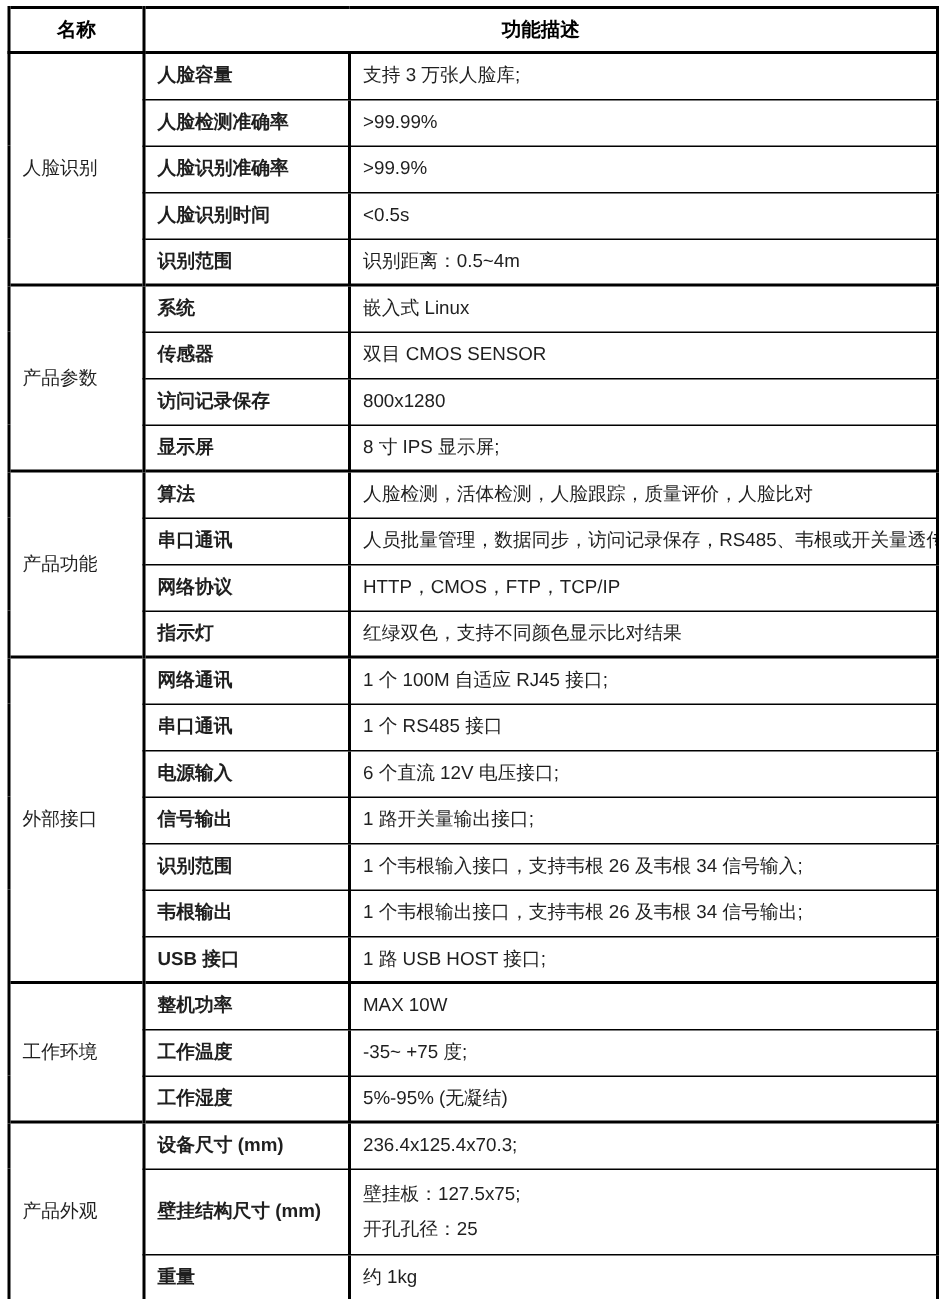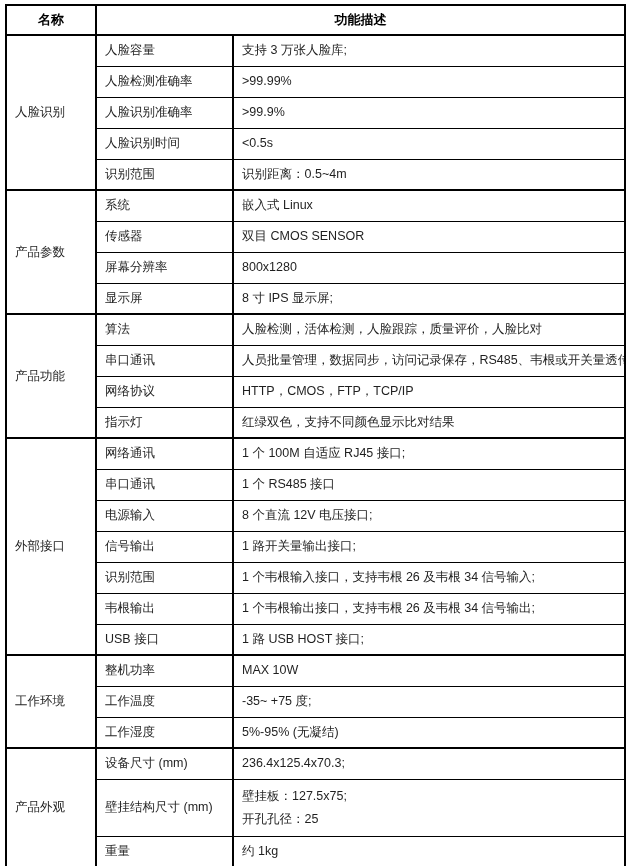--- a/index.html
+++ b/index.html
@@ -48,21 +48,21 @@
     border-bottom-width: 2px;
     color: #000000;
   }
   tbody tr { height: 31px; }
   tbody tr.tall { height: 57px; }
   tr.group-start td { border-top-width: 2px; }
   td.group-cell {
     text-align: left;
     padding: 2px 2px;
   }
-  td.label-cell { text-align: left; }
+  td.label-cell { text-align: left; font-weight: bold; }
   td.value-cell {
     text-align: left;
     line-height: 23px;
   }
 </style>
 </head>
 <body>
 
 <div class="page">
   <table class="spec-table">
@@ -103,21 +103,21 @@
         <tr class="group-start">
           <td class="group-cell" rowspan="4">产品参数</td>
           <td class="label-cell">系统</td>
           <td class="value-cell">嵌入式 Linux</td>
         </tr>
         <tr>
           <td class="label-cell">传感器</td>
           <td class="value-cell">双目 CMOS SENSOR</td>
         </tr>
         <tr>
-          <td class="label-cell">屏幕分辨率</td>
+          <td class="label-cell">访问记录保存</td>
           <td class="value-cell">800x1280</td>
         </tr>
         <tr>
           <td class="label-cell">显示屏</td>
           <td class="value-cell">8 寸 IPS 显示屏;</td>
         </tr>
         <tr class="group-start">
           <td class="group-cell" rowspan="4">产品功能</td>
           <td class="label-cell">算法</td>
           <td class="value-cell">人脸检测，活体检测，人脸跟踪，质量评价，人脸比对</td>
@@ -138,21 +138,21 @@
           <td class="group-cell" rowspan="7">外部接口</td>
           <td class="label-cell">网络通讯</td>
           <td class="value-cell">1 个 100M 自适应 RJ45 接口;</td>
         </tr>
         <tr>
           <td class="label-cell">串口通讯</td>
           <td class="value-cell">1 个 RS485 接口</td>
         </tr>
         <tr>
           <td class="label-cell">电源输入</td>
-          <td class="value-cell">8 个直流 12V 电压接口;</td>
+          <td class="value-cell">6 个直流 12V 电压接口;</td>
         </tr>
         <tr>
           <td class="label-cell">信号输出</td>
           <td class="value-cell">1 路开关量输出接口;</td>
         </tr>
         <tr>
           <td class="label-cell">识别范围</td>
           <td class="value-cell">1 个韦根输入接口，支持韦根 26 及韦根 34 信号输入;</td>
         </tr>
         <tr>

